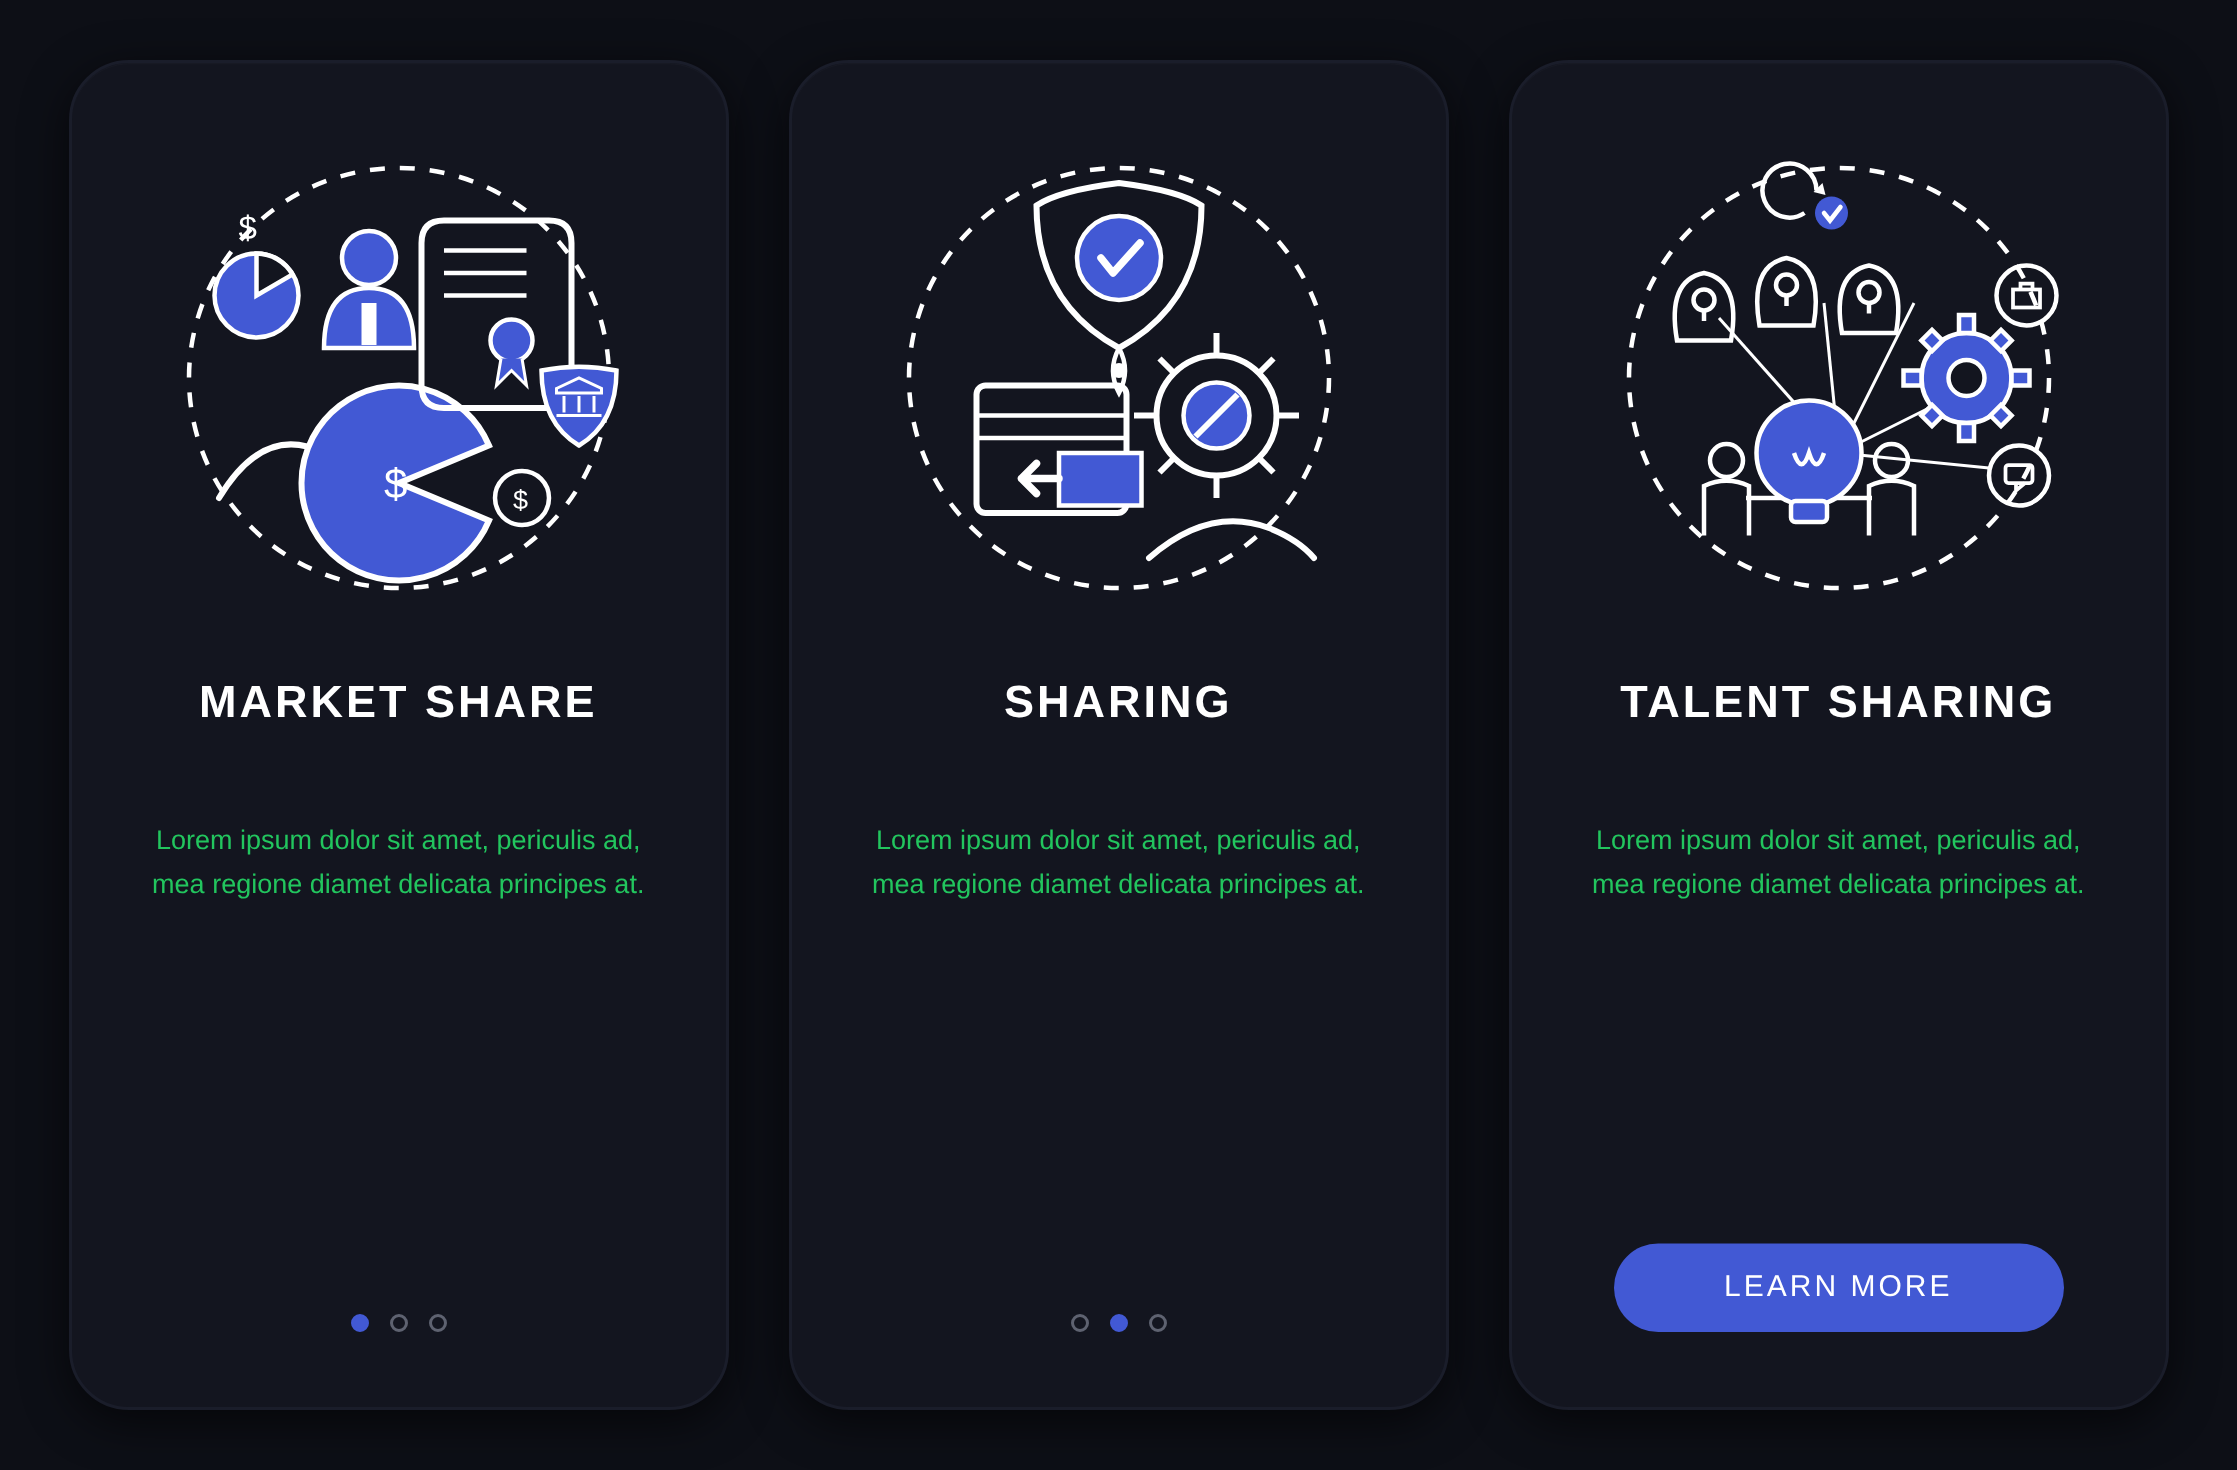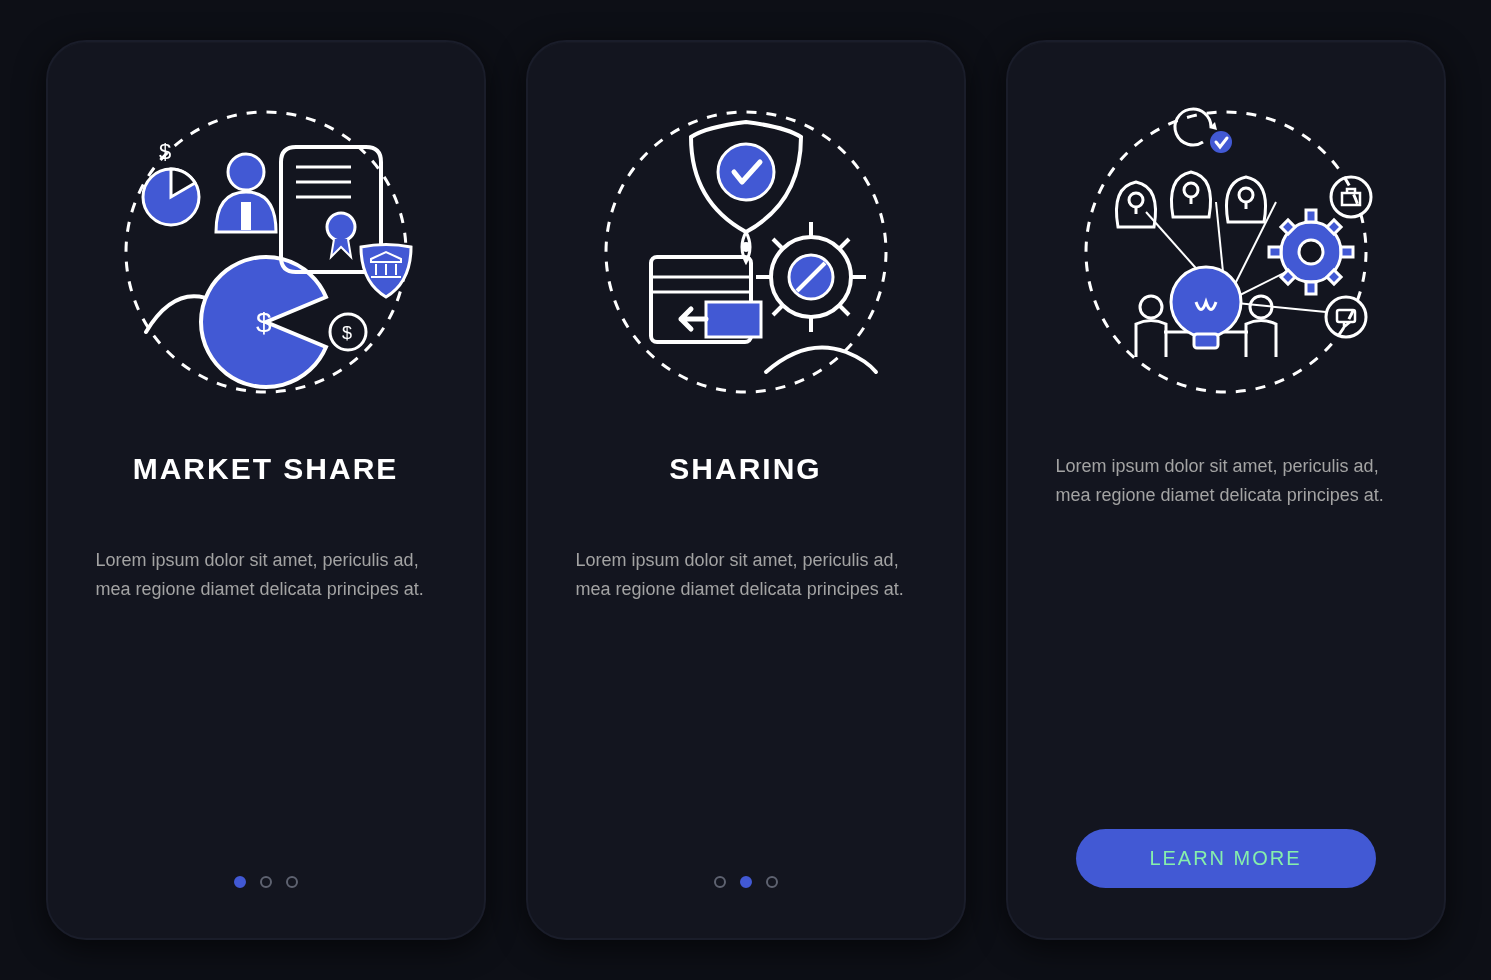--- a/index.html
+++ b/index.html
@@ -36,44 +36,45 @@
   }
   .title {
     color: #ffffff;
     font-size: 30px;
     font-weight: 600;
     letter-spacing: 2px;
     text-align: right;
     margin-bottom: 60px;
   }
   .desc {
-    color: #a3a3a3;
+    color: #22c55e;
     font-size: 18px;
     line-height: 1.6;
+    text-align: center;
     max-width: 340px;
     margin-bottom: auto;
   }
   .dots {
     display: flex;
     gap: 14px;
     margin-top: 40px;
   }
   .dot {
     width: 12px;
     height: 12px;
     border-radius: 50%;
     border: 2px solid #5e6270;
   }
   .dot.active {
     background: #4259d4;
     border-color: #4259d4;
   }
   .cta {
     background: #4259d4;
-    color: #86efac;
+    color: #ffffff;
     border: none;
     border-radius: 999px;
     padding: 18px 0;
     width: 300px;
     font-size: 20px;
     letter-spacing: 2px;
     font-weight: 500;
     cursor: pointer;
     margin-top: 30px;
   }
@@ -256,15 +257,16 @@
         <path d="M-4 -4 L-4 -8 L4 -8 L4 -4" fill="none" stroke="#ffffff" stroke-width="2.5"></path>
       </g>
 
       <g transform="translate(270,215)">
         <circle r="20" fill="none" stroke="#ffffff" stroke-width="3"></circle>
         <rect x="-9" y="-7" width="18" height="12" rx="2" fill="none" stroke="#ffffff" stroke-width="2.5"></rect>
         <path d="M-2 5 L-2 10 L4 5" fill="none" stroke="#ffffff" stroke-width="2.5"></path>
       </g>
     </svg>
   </div>
+  <h2 class="title">TALENT SHARING</h2>
   <p class="desc">Lorem ipsum dolor sit amet, periculis ad, mea regione diamet delicata principes at.</p>
   <button class="cta">LEARN MORE</button>
 </div>
 
 </body></html>

